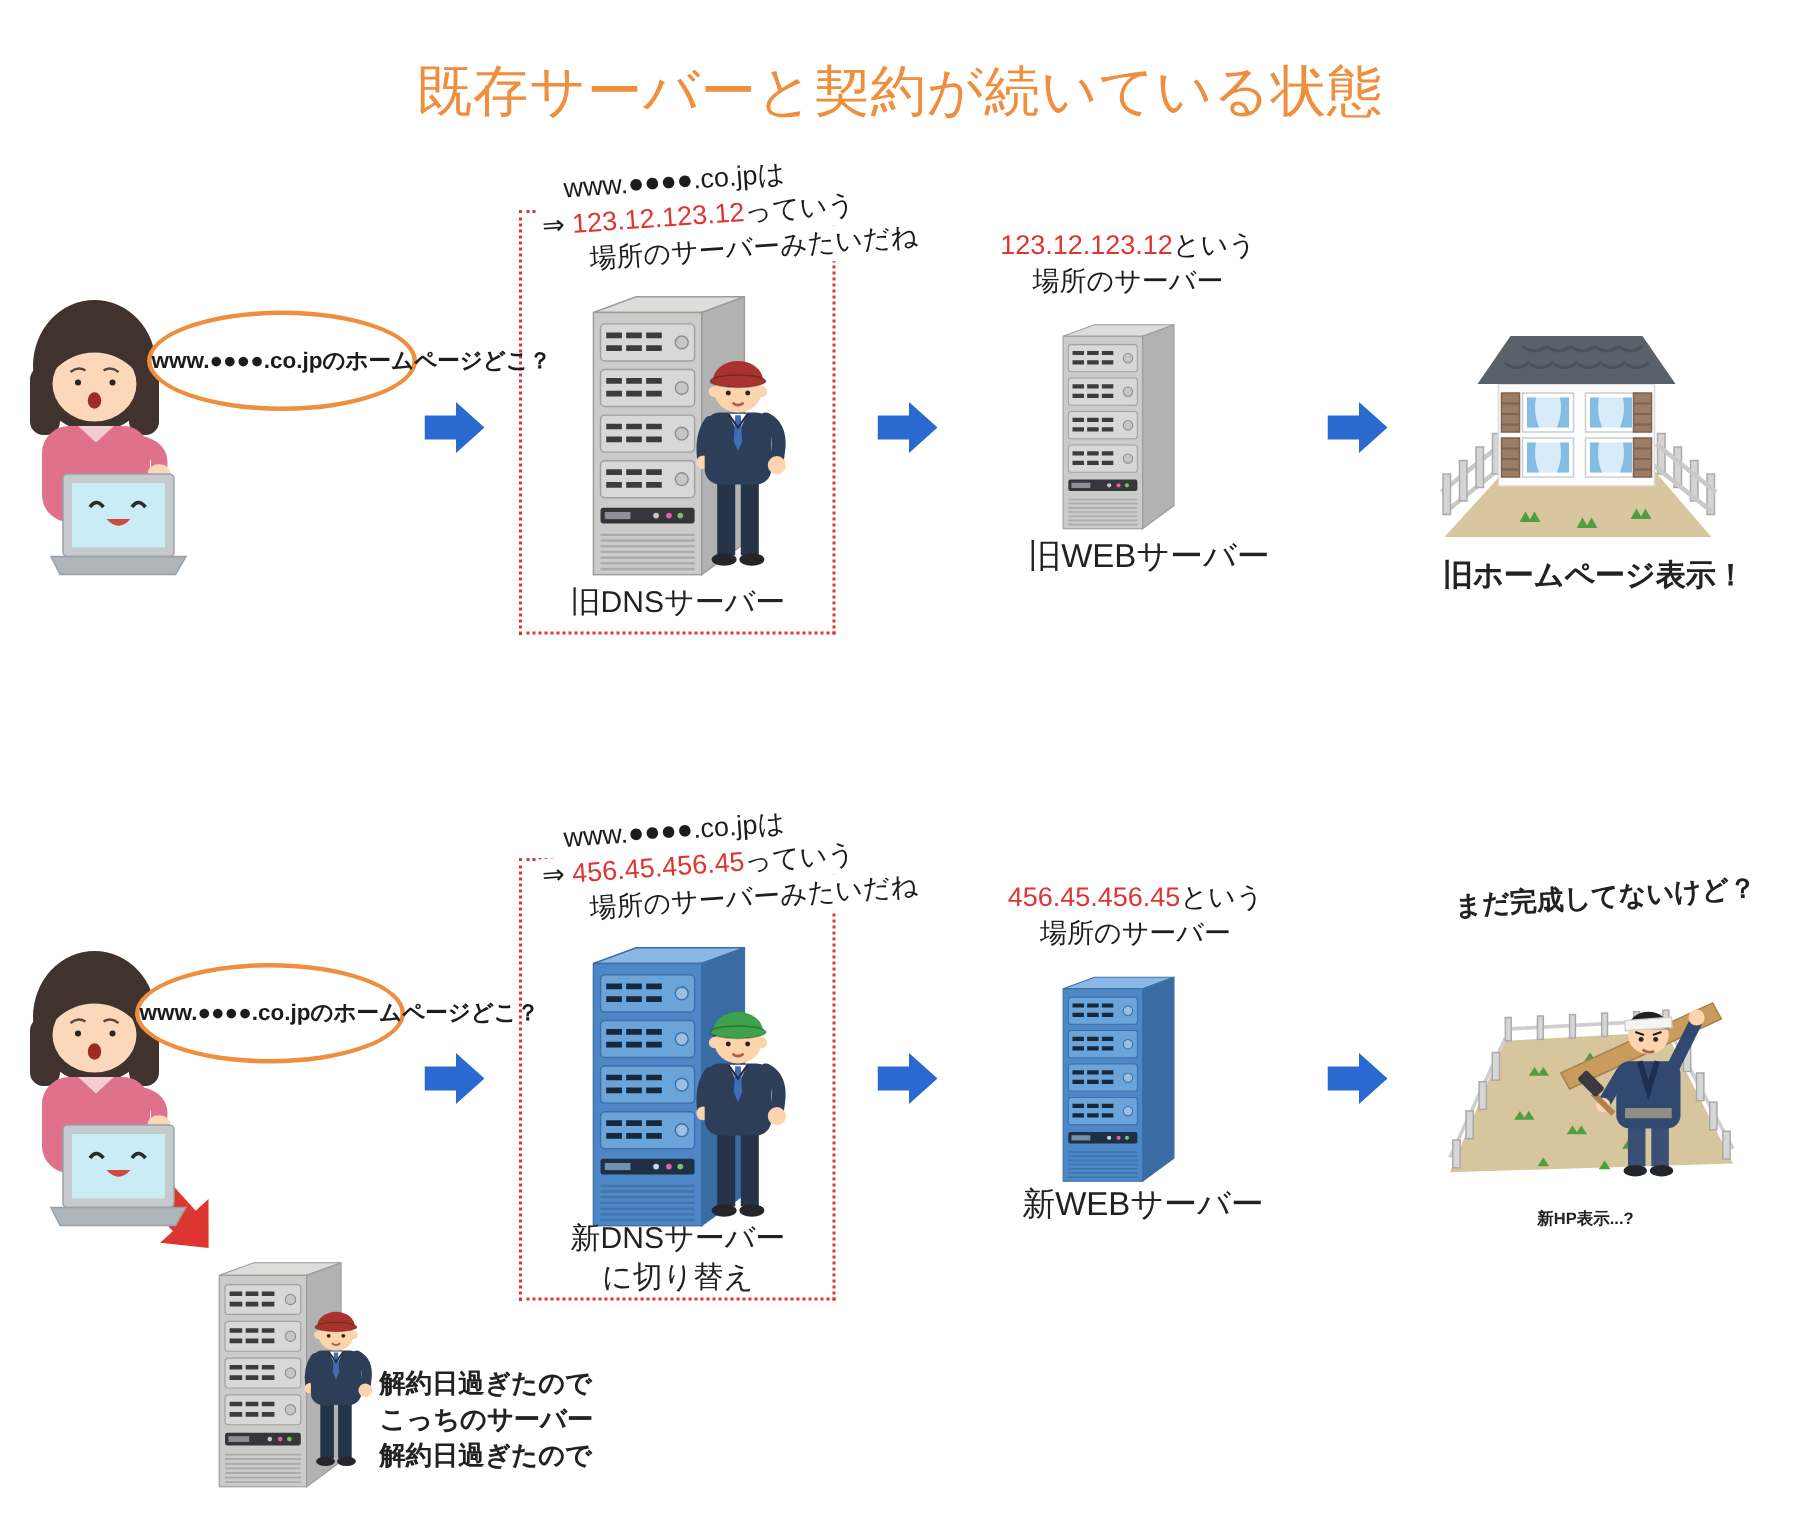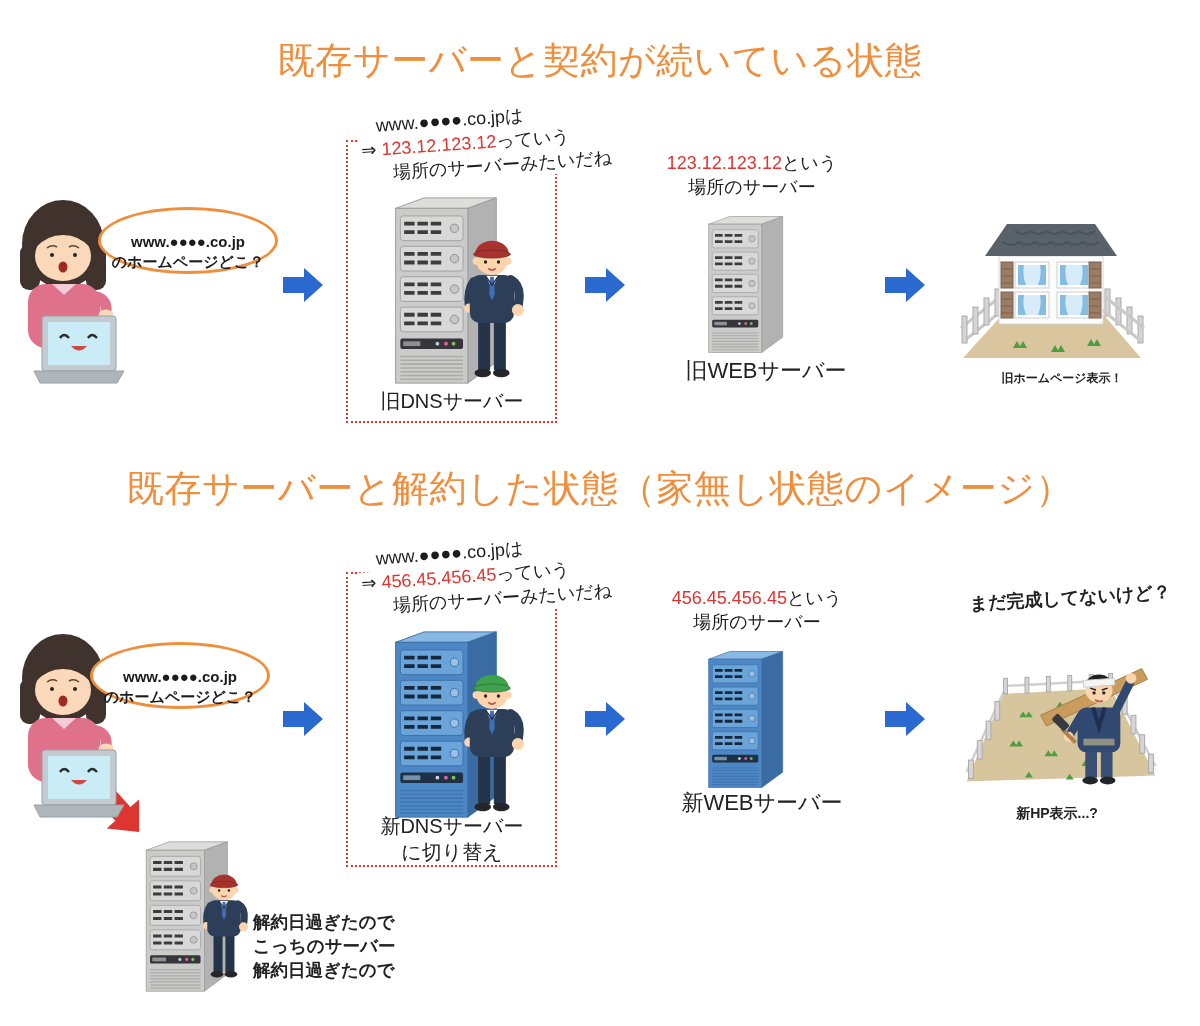--- a/index.html
+++ b/index.html
@@ -1,21 +1,21 @@
 <!DOCTYPE html>
 <html style="--orange: #ef8e3c; --red: #dd3530; --blue: #2a6ad0;"><head>
 <meta charset="utf-8">
 <style>
   *{margin:0;padding:0;box-sizing:border-box}
   html,body{background:#fff}
   body{font-family:"Liberation Sans","DejaVu Sans",sans-serif;color:#1c1c1c}
   .canvas{position:relative;width:1200px;height:1026px;background:#fff;overflow:hidden}
   .abs{position:absolute}
   .title{left:0;width:100%;text-align:center;color:var(--orange,#ef8e3c);font-weight:400;font-size:37px;letter-spacing:.5px;white-space:nowrap}
-  .bubble{border:3.5px solid var(--orange,#ef8e3c);border-radius:50%;background:#fff;display:flex;flex-direction:column;justify-content:flex-end;align-items:center;z-index:4}
+  .bubble{border:3.5px solid var(--orange,#ef8e3c);border-radius:50%;background:#fff;display:flex;justify-content:space-between;align-items:center;z-index:4}
   .bubble div{font-size:15px;font-weight:600;line-height:1.3;white-space:nowrap}
   .dotted-box{border:2.5px dotted var(--red,#dd3530);z-index:1}
   .note{font-size:18px;line-height:1.33;white-space:nowrap;z-index:5}
   .note .ln{display:inline-block;background:#fff;padding:0 3px}
   .tilt4{transform:rotate(-4deg);transform-origin:left top}
   .tilt3{transform:rotate(-3.5deg);transform-origin:left top}
   .ip{color:var(--red,#dd3530)}
   .label{white-space:nowrap;color:#222;z-index:3}
   .center{text-align:center}
   .w600{font-weight:400}
@@ -267,23 +267,22 @@
     </svg>
   <div class="abs label center w600" style="left:666px;top:356px;width:200px;font-size:22px">旧WEBサーバー</div>
 
   <svg class="abs flow-arrow" style="left:885px;top:267px;width:40px;height:36px">
       <use href="#sym-arrow"></use>
     </svg>
 
   <svg class="abs z2" style="left:955px;top:200px;width:195px;height:160px">
       <use href="#sym-house"></use>
     </svg>
-  <div class="abs label center w700" style="left:962px;top:370px;width:200px;font-size:12px">旧ホームページ表示！</div>
-
-  <div class="abs title" style="top:464px">既存サーバーと解約した状態（家無し状態のイメージ）</div>
+  <div class="abs label center w700" style="left:962px;top:370px;width:200px;font-size:20px">旧ホームページ表示！</div>
+
 
   <svg class="abs z2" style="left:0;top:630px;width:130px;height:195px">
       <use href="#sym-woman"></use>
     </svg>
 
   <div class="abs bubble" style="left:90px;top:642px;width:180px;height:67px">
     <div>www.●●●●.co.jp</div>
     <div>のホームページどこ？</div>
   </div>
 
@@ -324,21 +323,21 @@
   <div class="abs label center w600" style="left:662px;top:788px;width:200px;font-size:22px">新WEBサーバー</div>
 
   <svg class="abs flow-arrow" style="left:885px;top:701px;width:40px;height:36px">
       <use href="#sym-arrow"></use>
     </svg>
 
   <div class="abs label center w700 tilt3" style="left:969px;top:592px;width:200px;font-size:18px;z-index:4">まだ完成してないけど？</div>
   <svg class="abs z2" style="left:948px;top:618px;width:225px;height:180px">
       <use href="#sym-construction"></use>
     </svg>
-  <div class="abs label center w700" style="left:957px;top:805px;width:200px;font-size:14px">新HP表示...?</div>
+  <div class="abs label center w700" style="left:957px;top:805px;width:200px;font-size:11px">新HP表示...?</div>
 
   <svg class="abs red-bent" style="left:96px;top:790px;width:52px;height:46px">
       <use href="#sym-arrow"></use>
     </svg>
   <svg class="abs z2" style="left:140px;top:838px;width:92px;height:157px">
       <use href="#sym-server-gray"></use>
     </svg>
   <svg class="abs z3" style="left:196px;top:862px;width:56px;height:122px;color:#a8332e">
       <use href="#sym-man"></use>
     </svg>

